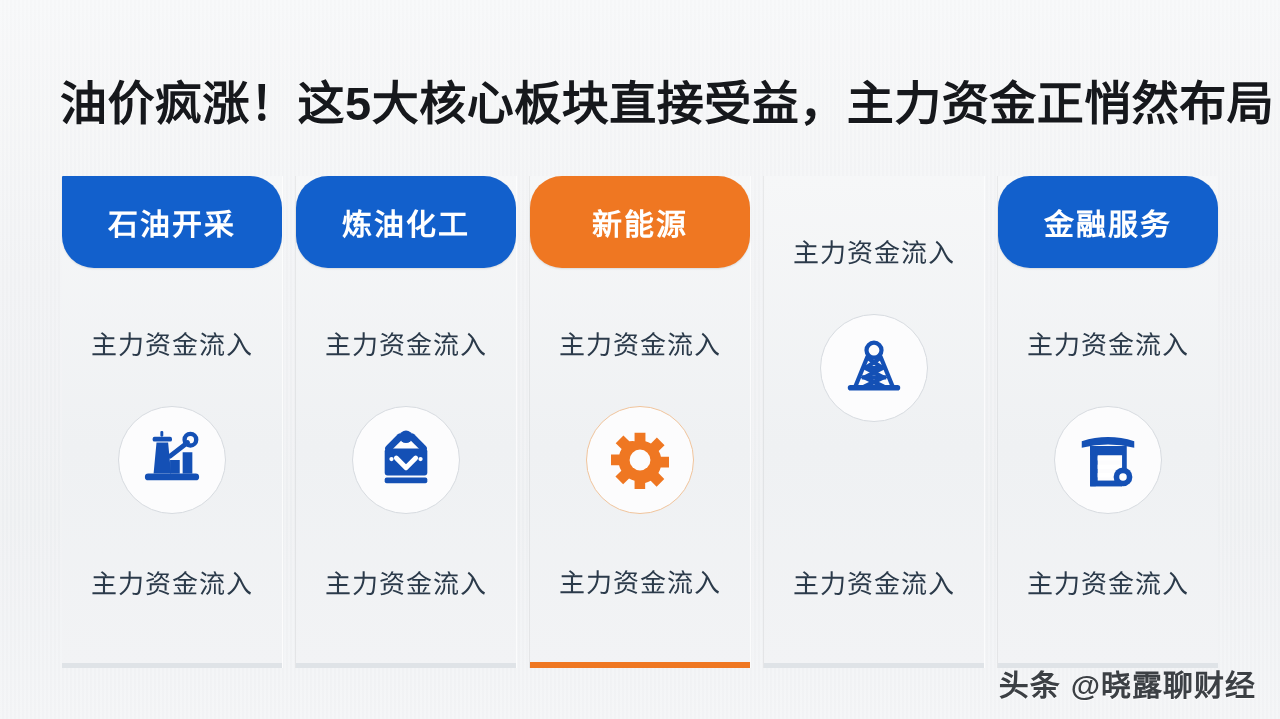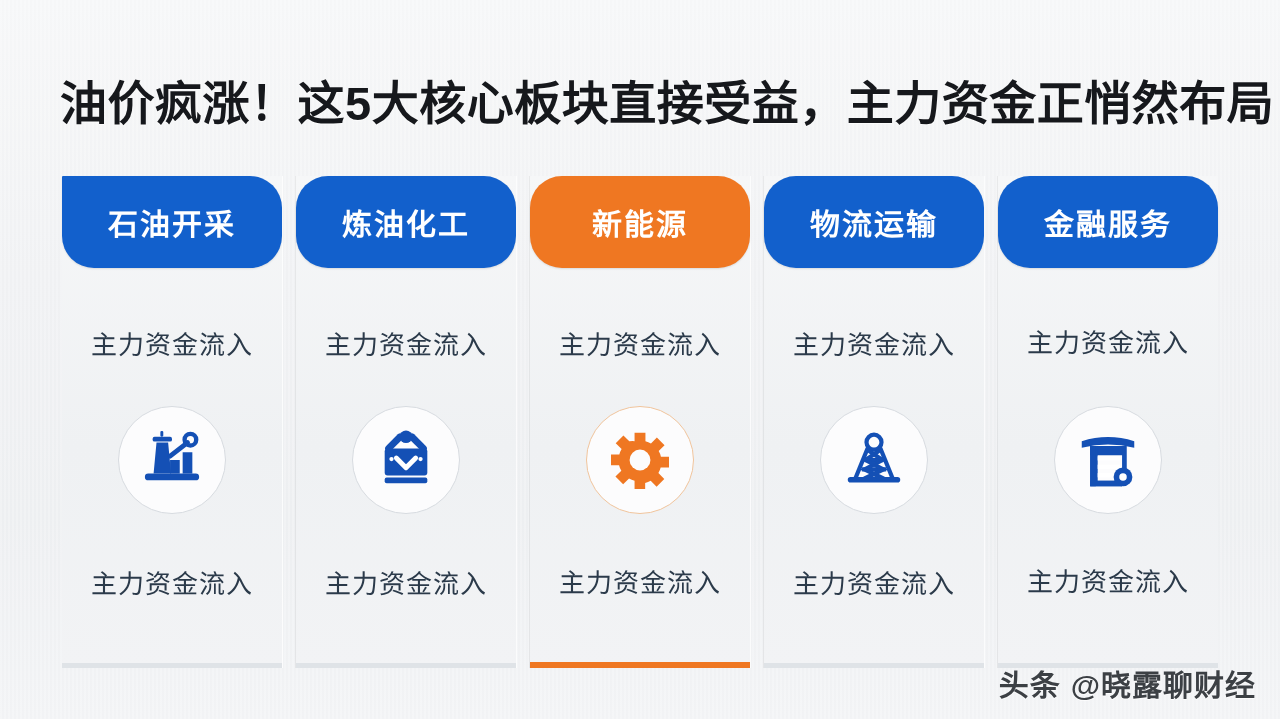--- a/index.html
+++ b/index.html
@@ -65,21 +65,21 @@
     position: relative;
     flex: 1 1 0;
     display: flex;
     flex-direction: column;
     align-items: center;
     background: linear-gradient(180deg,#f6f7f8 0%, #eff1f3 55%, #f2f3f5 100%);
     border-left: 1px solid rgba(0,0,0,0.055);
     border-right: 1px solid rgba(255,255,255,0.75);
   }
   .card:first-child { border-left: none; }
-  .card:last-child  { border-right: none; font-family: Liberation Mono, monospace; }
+  .card:last-child  { border-right: none; }
 
   .card-head {
     width: 100%;
     height: 92px;
     display: flex;
     align-items: center;
     justify-content: center;
     color: #ffffff;
     font-size: 30px;
     font-weight: 700;
@@ -218,21 +218,20 @@
         </svg>
       </span>
     </div>
     <div class="spacer"></div>
     <div class="card-text bottom">主力资金流入</div>
     <div class="foot-gap"></div>
     <div class="card-foot"></div>
   </div>
 
   <div class="card blue">
-    <div class="card-head">物流运输</div>
     <div class="card-text top">主力资金流入</div>
     <div class="icon-wrap">
       <span>
         <svg width="60" height="60" viewBox="0 0 64 64" fill="none" stroke="#1450b5" stroke-width="4.5" aria-hidden="true">
           <circle cx="32" cy="13" r="8"></circle>
           <path d="M25 20 L12 52" stroke-linecap="round"></path>
           <path d="M39 20 L52 52" stroke-linecap="round"></path>
           <path d="M22 32 L42 32"></path>
           <path d="M19 42 L45 42"></path>
           <path d="M25 21 L41 32 L22 42 L42.5 52"></path>

